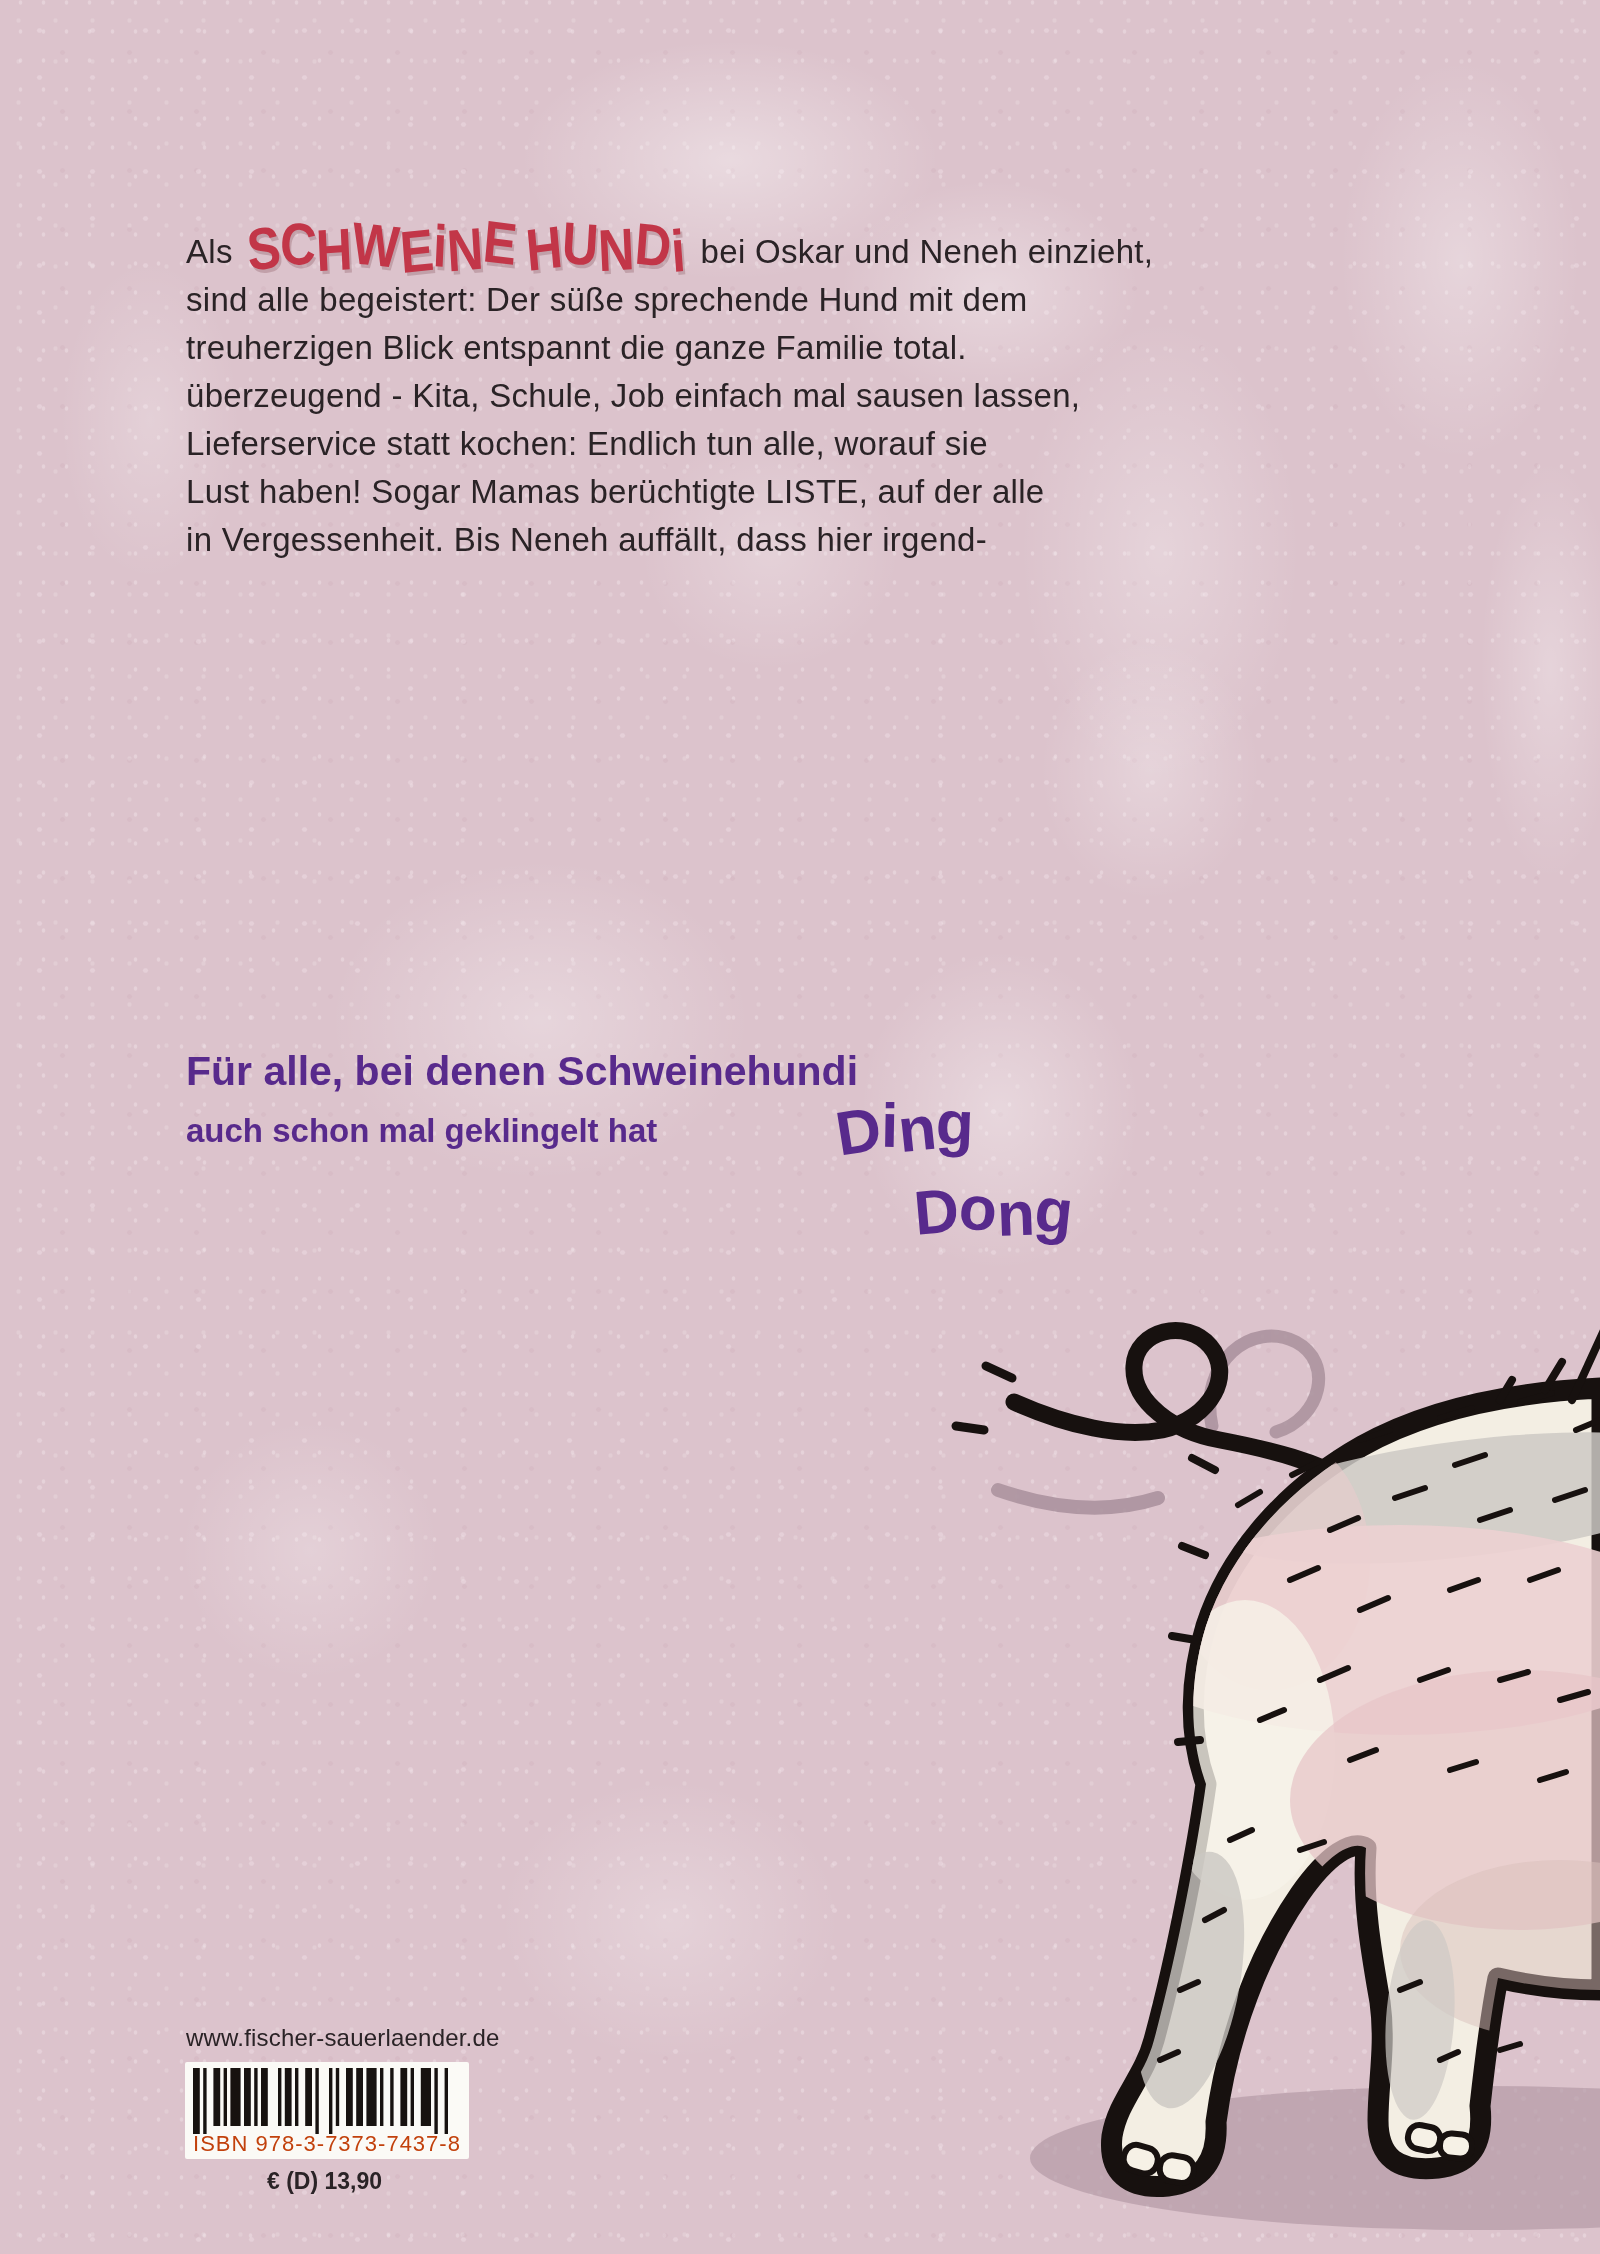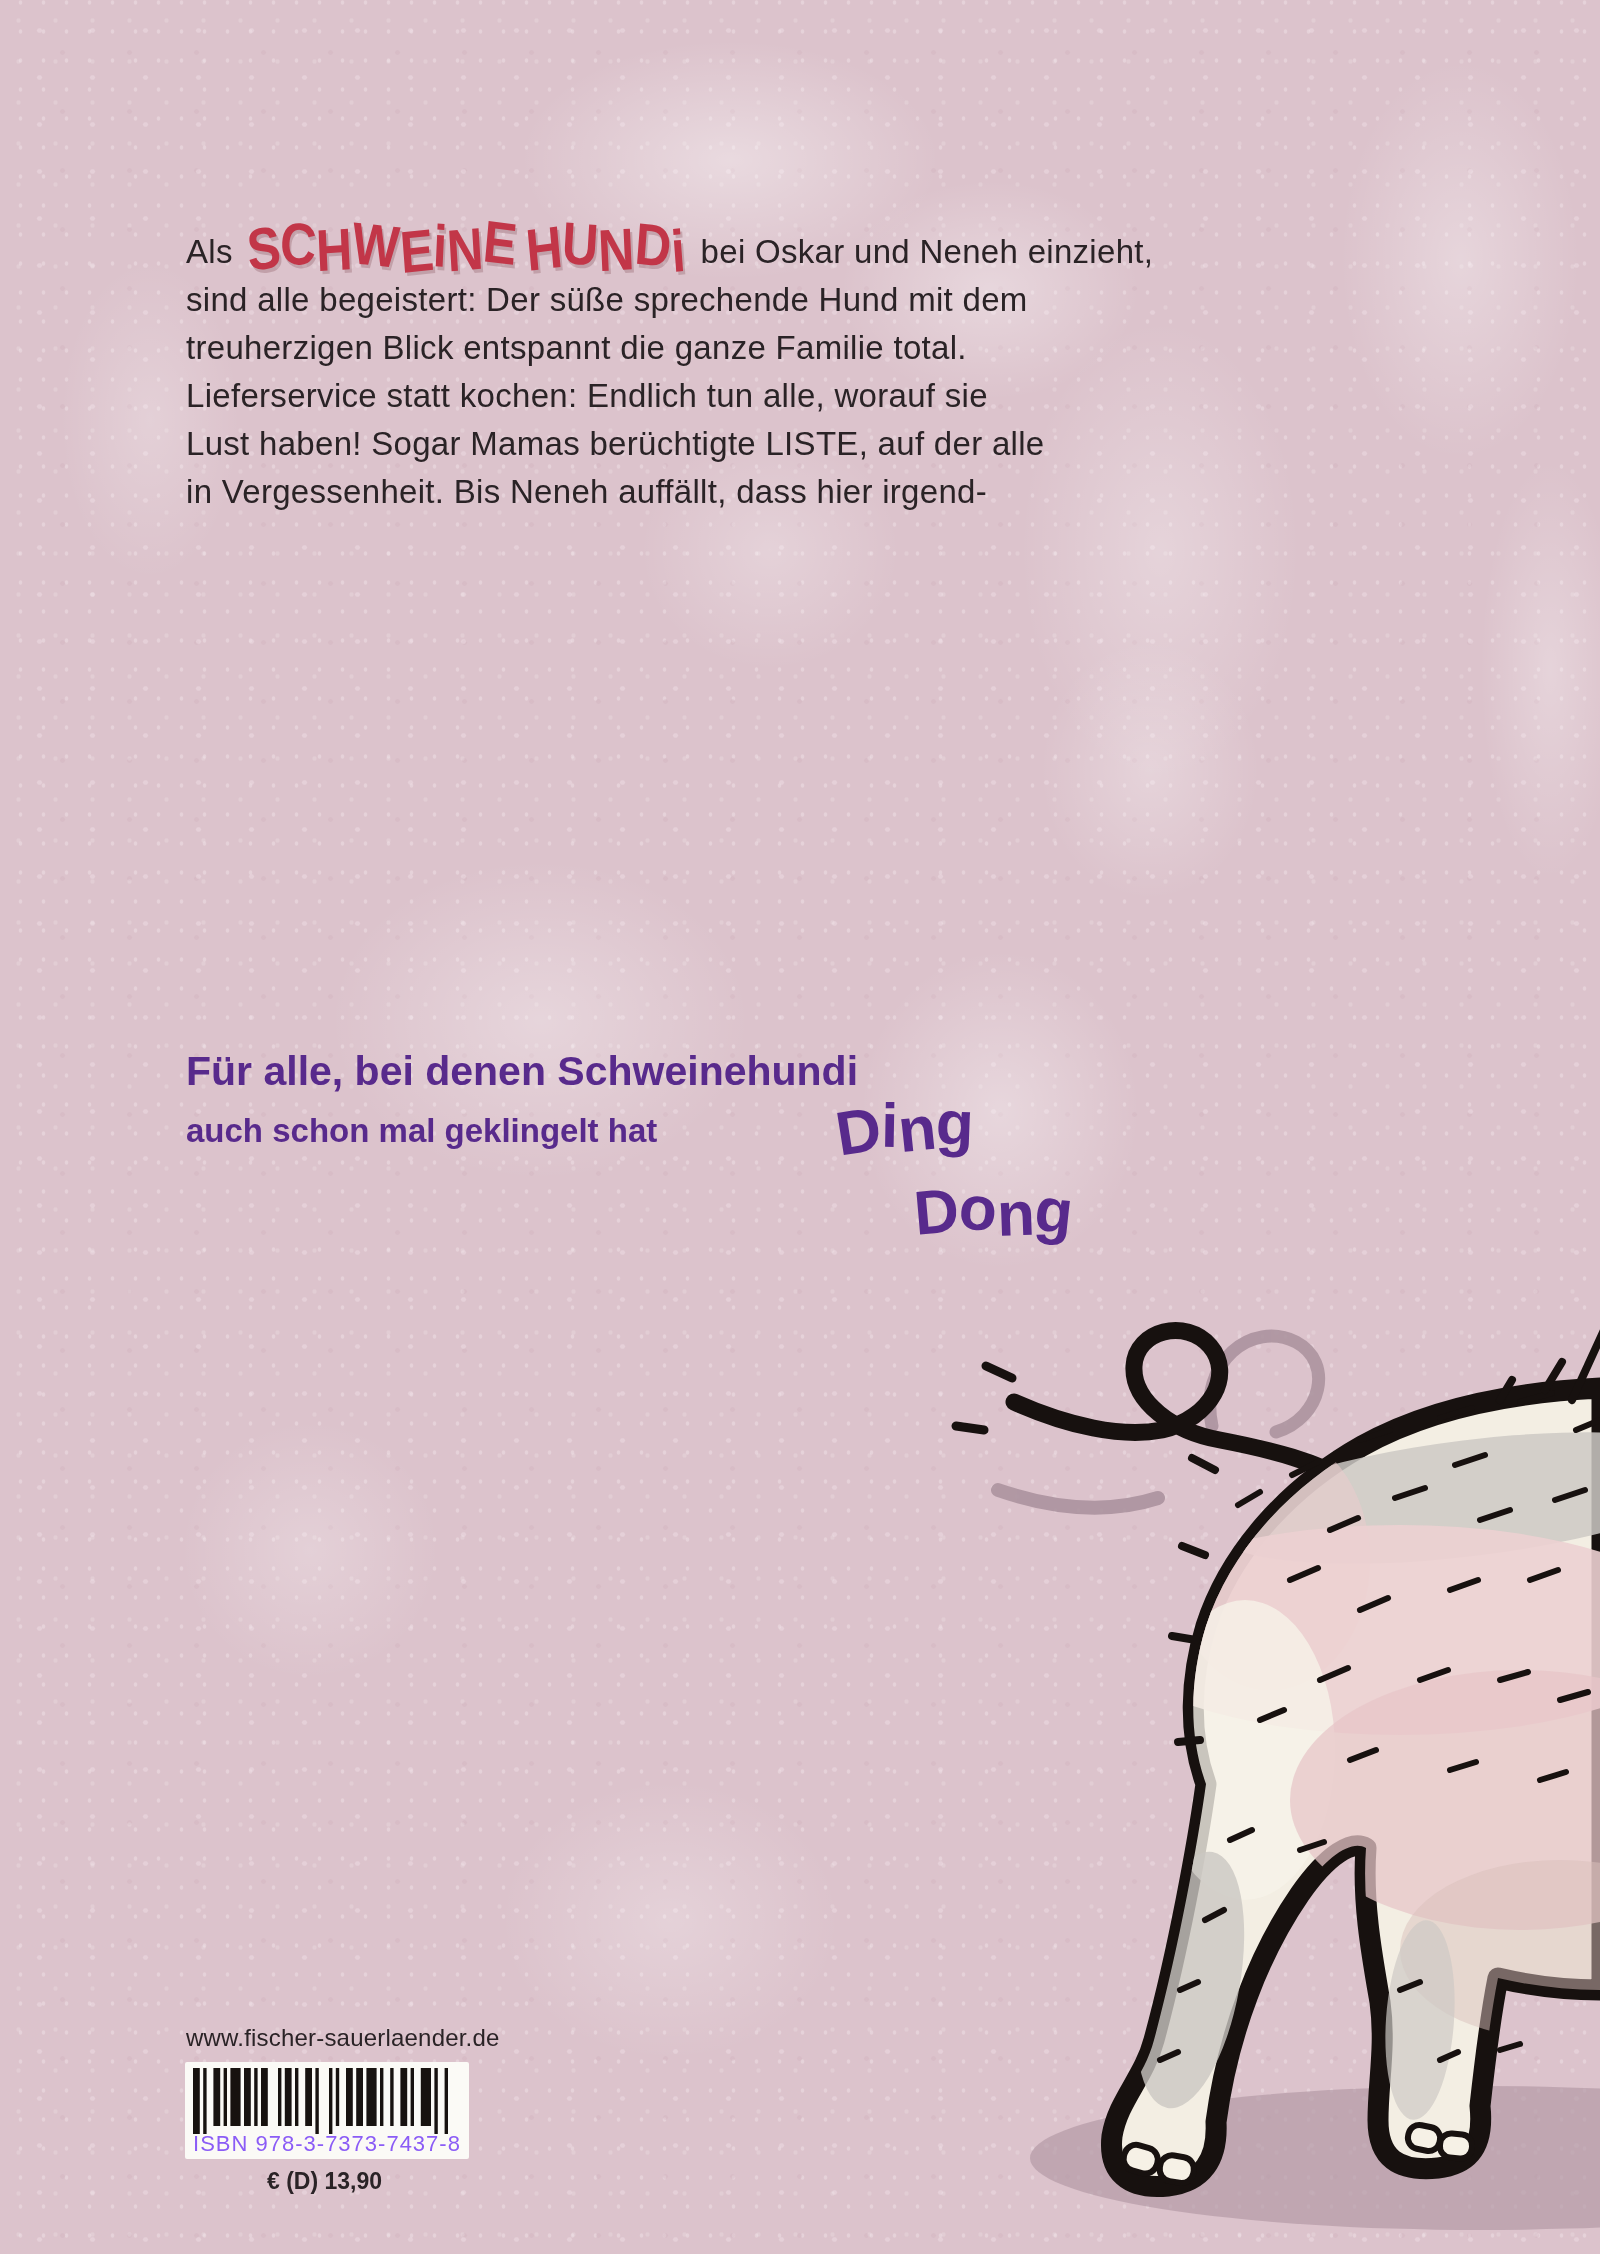--- a/index.html
+++ b/index.html
@@ -51,21 +51,21 @@
 
   
   .website{position:absolute;left:186px;top:2024px;font-size:24px;letter-spacing:.2px;}
   .barcode-box{
     position:absolute;left:185px;top:2062px;width:284px;height:97px;
     background:#fbfaf6;border-radius:2px;
   }
   .barcode-box svg{position:absolute;left:0;top:0;}
   .isbn{
     position:absolute;left:0;right:0;bottom:2px;text-align:center;
-    font-size:22px;letter-spacing:1px;color:#8b5cf6;
+    font-size:22px;letter-spacing:1px;color:#c2410c;
   }
   .price{position:absolute;left:267px;top:2168px;font-size:23px;font-weight:bold;}
 
   .pig{position:absolute;left:940px;top:1240px;z-index:3;}
 </style>
 </head>
 <body>
 
 <div class="cover">
   <div class="texture"></div>
@@ -86,20 +86,21 @@
   <div class="content">
 
     <div class="blurb">
       <div class="bline line1">
         <span>Als</span>
         <span class="logo"><span class="jiggle"><span class="jg" style="transform: rotate(-6deg) translateY(1px);">S</span><span class="jg" style="transform: rotate(4deg) translateY(-3px);">C</span><span class="jg" style="transform: rotate(-3deg) translateY(2px);">H</span><span class="jg" style="transform: rotate(5deg) translateY(-2px);">W</span><span class="jg" style="transform: rotate(-5deg) translateY(3px);">E</span><span class="jg" style="transform: rotate(3deg) translateY(-1px);">i</span><span class="jg" style="transform: rotate(-4deg) translateY(2px);">N</span><span class="jg" style="transform: rotate(6deg) translateY(-4px);">E</span></span><span class="jiggle logo-part2"><span class="jg" style="transform: rotate(-6deg) translateY(1px);">H</span><span class="jg" style="transform: rotate(4deg) translateY(-3px);">U</span><span class="jg" style="transform: rotate(-3deg) translateY(2px);">N</span><span class="jg" style="transform: rotate(5deg) translateY(-2px);">D</span><span class="jg" style="transform: rotate(-5deg) translateY(3px);">i</span></span></span>
         <span>bei Oskar und Neneh einzieht,</span>
       </div>
       <div class="bline">sind alle begeistert: Der süße sprechende Hund mit dem</div>
       <div class="bline">treuherzigen Blick entspannt die ganze Familie total.</div>
+      <div class="bline">überzeugend - Kita, Schule, Job einfach mal sausen lassen,</div>
       <div class="bline">Lieferservice statt kochen: Endlich tun alle, worauf sie</div>
       <div class="bline">Lust haben! Sogar Mamas berüchtigte LISTE, auf der alle</div>
       <div class="bline">in Vergessenheit. Bis Neneh auffällt, dass hier irgend-</div>
     </div>
 
     <div class="tagline tag1">Für alle, bei denen Schweinehundi</div>
     <div class="tagline tag2">auch schon mal geklingelt hat</div>
     <div class="tagline ding jiggle"><span class="jg" style="transform: rotate(-6deg) translateY(1px);">D</span><span class="jg" style="transform: rotate(4deg) translateY(-3px);">i</span><span class="jg" style="transform: rotate(-3deg) translateY(2px);">n</span><span class="jg" style="transform: rotate(5deg) translateY(-2px);">g</span></div>
     <div class="tagline dong jiggle"><span class="jg" style="transform: rotate(-6deg) translateY(1px);">D</span><span class="jg" style="transform: rotate(4deg) translateY(-3px);">o</span><span class="jg" style="transform: rotate(-3deg) translateY(2px);">n</span><span class="jg" style="transform: rotate(5deg) translateY(-2px);">g</span></div>
 

